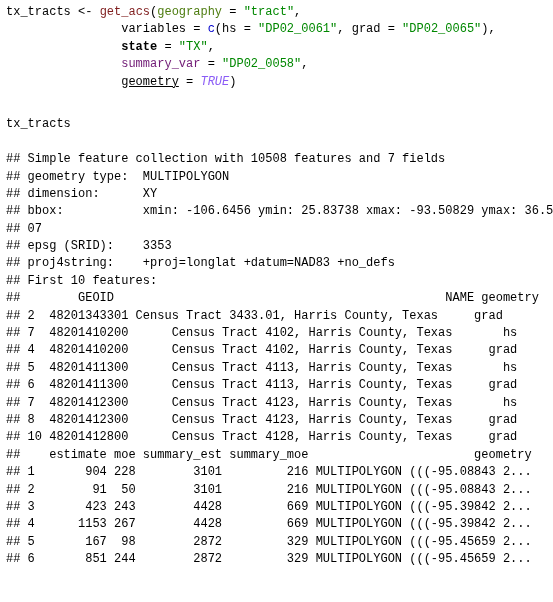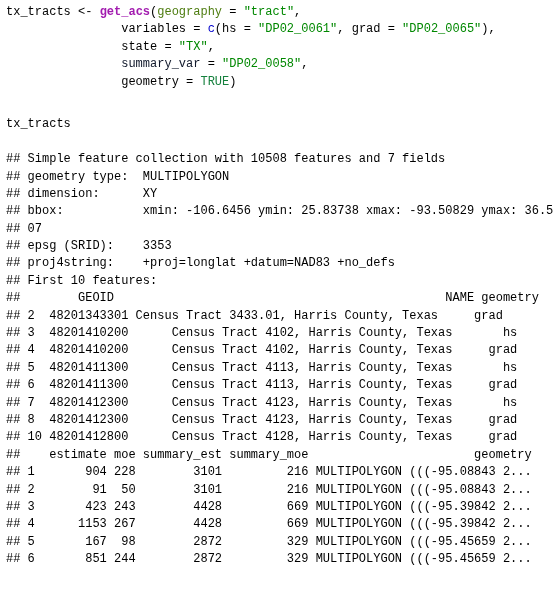--- a/index.html
+++ b/index.html
@@ -28,42 +28,42 @@
     }
     .output-line {
       white-space: pre;
       display: block;
     }
   </style>
 </head>
 <body>
 
 <div class="code-block">
-  <span class="output-line"><span style="color:#000000;">tx_tracts &lt;- </span><span style="color:#a21caf;font-weight:bold;">get_acs</span><span style="color:#000000;">(</span><span style="color:#4d7c0f;">geography</span><span style="color:#000000;"> = </span><span style="color:#008800;">"tract"</span><span style="color:#000000;">,</span></span>
+  <span class="output-line"><span style="color:#000000;">tx_tracts &lt;- </span><span style="color:#7f1d1d;">get_acs</span><span style="color:#000000;">(</span><span style="color:#4d7c0f;">geography</span><span style="color:#000000;"> = </span><span style="color:#008800;">"tract"</span><span style="color:#000000;">,</span></span>
   <span class="output-line"><span style="color:#000000;">                </span><span style="color:#000000;">variables</span><span style="color:#000000;"> = </span><span style="color:#0000cc;">c</span><span style="color:#000000;">(</span><span style="color:#000000;">hs</span><span style="color:#000000;"> = </span><span style="color:#008800;">"DP02_0061"</span><span style="color:#000000;">, grad = </span><span style="color:#008800;">"DP02_0065"</span><span style="color:#000000;">),</span></span>
-  <span class="output-line"><span style="color:#000000;">                </span><span style="color:#000000;">state</span><span style="color:#000000;"> = </span><span style="color:#008800;">"TX"</span><span style="color:#000000;">,</span></span>
-  <span class="output-line"><span style="color:#000000;">                </span><span style="color:#0f172a;">summary_var</span><span style="color:#000000;"> = </span><span style="color:#008800;">"DP02_0058"</span><span style="color:#000000;">,</span></span>
-  <span class="output-line"><span style="color:#000000;">                </span><span style="color:#000000;">geometry</span><span style="color:#000000;"> = </span><span style="color:#15803d;">TRUE</span><span style="color:#000000;">)</span></span>
+  <span class="output-line"><span style="color:#000000;">                </span><span style="color:#000000;font-weight:bold;">state</span><span style="color:#000000;"> = </span><span style="color:#008800;">"TX"</span><span style="color:#000000;">,</span></span>
+  <span class="output-line"><span style="color:#000000;">                </span><span style="color:#701a75;">summary_var</span><span style="color:#000000;"> = </span><span style="color:#008800;">"DP02_0058"</span><span style="color:#000000;">,</span></span>
+  <span class="output-line"><span style="color:#000000;">                </span><span style="color:#000000;text-decoration:underline;">geometry</span><span style="color:#000000;"> = </span><span style="color:#8b5cf6;font-style:italic;">TRUE</span><span style="color:#000000;">)</span></span>
 </div>
 
 <div class="output-block">
   <span class="output-line">&nbsp;</span>
   <span class="output-line">tx_tracts</span>
   <span class="output-line">&nbsp;</span>
   <span class="output-line">## Simple feature collection with 10508 features and 7 fields</span>
   <span class="output-line">## geometry type:  MULTIPOLYGON</span>
   <span class="output-line">## dimension:      XY</span>
   <span class="output-line">## bbox:           xmin: -106.6456 ymin: 25.83738 xmax: -93.50829 ymax: 36.50</span>
   <span class="output-line">## 07</span>
   <span class="output-line">## epsg (SRID):    3353</span>
   <span class="output-line">## proj4string:    +proj=longlat +datum=NAD83 +no_defs</span>
   <span class="output-line">## First 10 features:</span>
   <span class="output-line">##        GEOID                                              NAME geometry</span>
   <span class="output-line">## 2  48201343301 Census Tract 3433.01, Harris County, Texas     grad</span>
-  <span class="output-line">## 3  48201410200      Census Tract 4102, Harris County, Texas       hs</span>
+  <span class="output-line">## 7  48201410200      Census Tract 4102, Harris County, Texas       hs</span>
   <span class="output-line">## 4  48201410200      Census Tract 4102, Harris County, Texas     grad</span>
   <span class="output-line">## 5  48201411300      Census Tract 4113, Harris County, Texas       hs</span>
   <span class="output-line">## 6  48201411300      Census Tract 4113, Harris County, Texas     grad</span>
   <span class="output-line">## 7  48201412300      Census Tract 4123, Harris County, Texas       hs</span>
   <span class="output-line">## 8  48201412300      Census Tract 4123, Harris County, Texas     grad</span>
   <span class="output-line">## 10 48201412800      Census Tract 4128, Harris County, Texas     grad</span>
   <span class="output-line">##    estimate moe summary_est summary_moe                       geometry</span>
   <span class="output-line">## 1       904 228        3101         216 MULTIPOLYGON (((-95.08843 2...</span>
   <span class="output-line">## 2        91  50        3101         216 MULTIPOLYGON (((-95.08843 2...</span>
   <span class="output-line">## 3       423 243        4428         669 MULTIPOLYGON (((-95.39842 2...</span>

